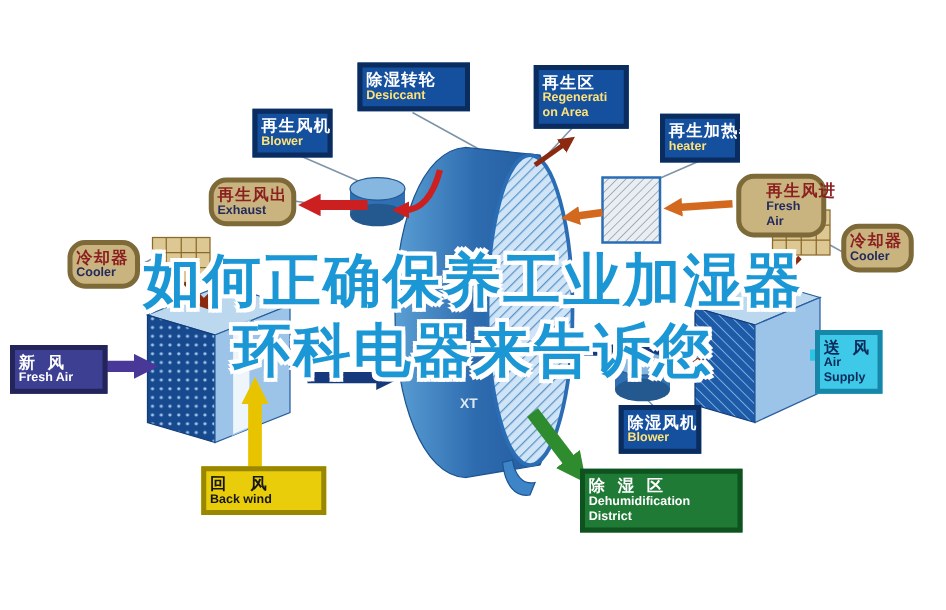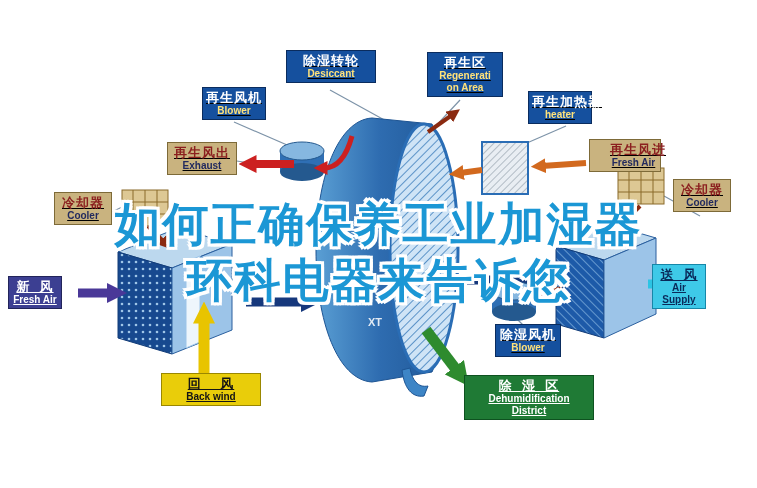--- a/index.html
+++ b/index.html
@@ -5,49 +5,49 @@
 <style>
   html,body{margin:0;padding:0;background:#fff;}
   #stage{
     position:relative;width:757px;height:488px;overflow:hidden;background:#ffffff;
     font-family:"Liberation Sans",sans-serif;
   }
   #diagram-svg{position:absolute;left:0;top:0;z-index:5;}
 
   
   .lbl{
-    position:absolute;z-index:20;text-align:center;border:1px solid #3b82f6;
-    padding:2px 3px;box-sizing:border-box;font-weight:bold;text-decoration:underline;
+    position:absolute;z-index:20;text-align:left;border:4px solid #3b82f6;
+    padding:2px 3px;box-sizing:border-box;font-weight:bold;
   }
   .lbl div{line-height:1.18;}
   .zh{font-size:13px;letter-spacing:1px;white-space:pre;}
   .en{font-size:10px;}
 
   .lbl-blue{background:#15509e;border-color:#0a2c5e;}
   .lbl-blue .zh{color:#ffffff;}
   .lbl-blue .en{color:#ffe27a;}
 
-  .lbl-tan{background:#c9b37f;border-color:#7d6a38;}
+  .lbl-tan{background:#c9b37f;border-color:#7d6a38;border-radius:14px;}
   .lbl-tan .zh{color:#8b1f1f;}
   .lbl-tan .en{color:#222a5e;}
 
   .lbl-navy{background:#3c3f92;border-color:#22245a;color:#ffffff;}
   .lbl-cyan{background:#3ec9e8;border-color:#1687a8;color:#0a2a5a;}
   .lbl-yellow{background:#e9cd0a;border-color:#9a8700;color:#151515;}
   .lbl-green{background:#1f7a35;border-color:#0e5220;color:#ffffff;}
 
   #lbl-regen-blower{left:202px;top:87px;width:64px;}
   #lbl-desiccant{left:286px;top:50px;width:90px;}
   #lbl-regen-area{left:427px;top:52px;width:76px;}
   #lbl-regen-heater{left:528px;top:91px;width:64px;}
   #lbl-exhaust{left:167px;top:142px;width:70px;}
   #lbl-regen-fresh-air{left:589px;top:139px;width:72px;padding-left:20px;}
   #lbl-cooler-left{left:54px;top:192px;width:58px;}
   #lbl-cooler-right{left:673px;top:179px;width:58px;}
-  #lbl-fresh-air{left:8px;top:276px;width:54px;}
+  #lbl-fresh-air{left:8px;top:276px;width:78px;}
   #lbl-air-supply{left:652px;top:264px;width:54px;}
   #lbl-back-wind{left:161px;top:373px;width:100px;}
   #lbl-dehumid-blower{left:495px;top:324px;width:66px;}
   #lbl-dehumid-district{left:464px;top:375px;width:130px;}
 
   
   .overlay{
     position:absolute;left:0;right:0;top:196px;z-index:30;text-align:center;
     font-weight:bold;font-size:46px;line-height:1.22;letter-spacing:2px;
     color:#1b97d5;

